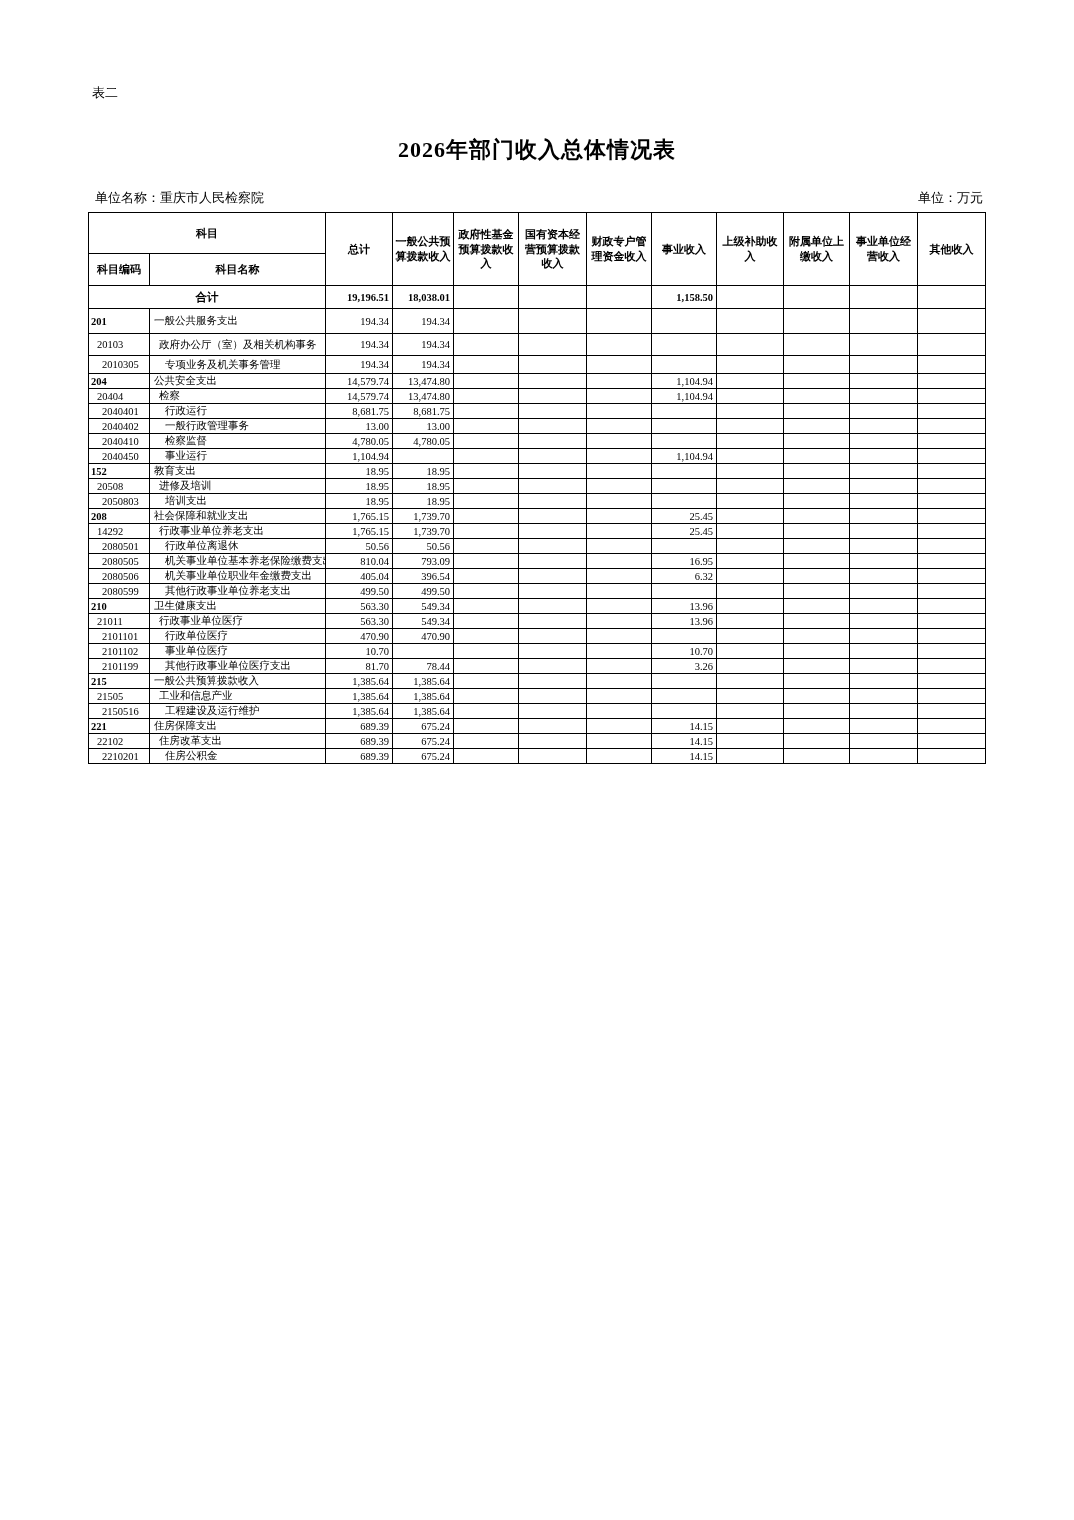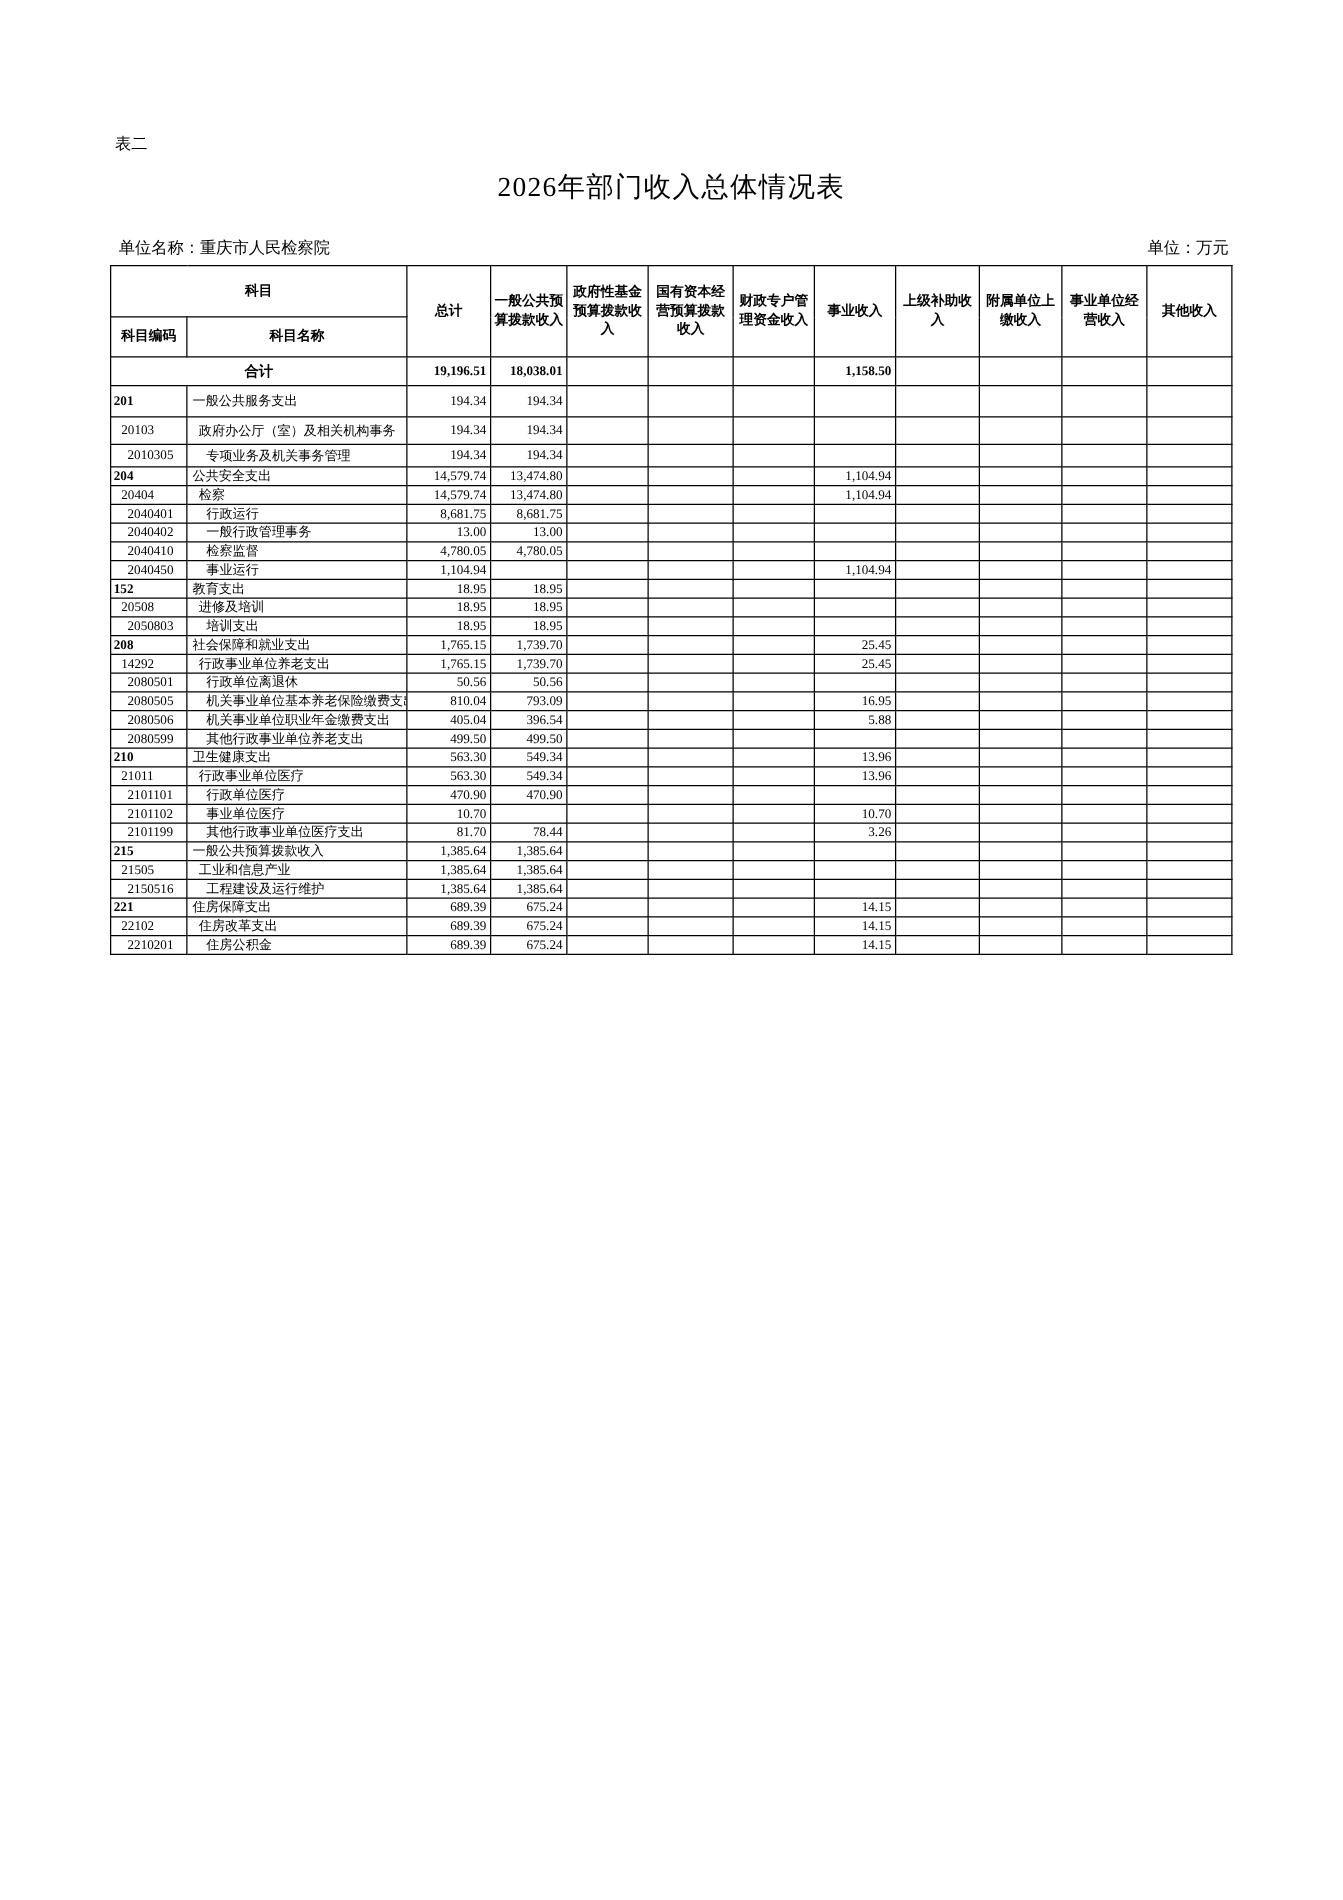--- a/index.html
+++ b/index.html
@@ -3,26 +3,26 @@
 <meta charset="utf-8">
 <style>
   * { margin:0; padding:0; box-sizing:border-box; }
   html,body { background:#ffffff; }
   body {
     width:1074px; height:1520px; position:relative;
     font-family:"Liberation Serif","DejaVu Serif",serif;
     color:#000;
   }
   .corner-label{
-    position:absolute; left:92px; top:106px;
+    position:absolute; left:92px; top:84px;
     font-size:13px;
   }
   .page-title{
     position:absolute; left:0; top:135px; width:1074px;
-    text-align:center; font-size:22px; font-weight:normal; letter-spacing:1px;
+    text-align:center; font-size:22px; font-weight:bold; letter-spacing:1px;
   }
   .meta-row{
     position:absolute; left:95px; top:189px; width:888px;
     display:flex; justify-content:space-between;
     font-size:13px;
   }
   table.budget{
     position:absolute; left:88px; top:212px; width:897px;
     border-collapse:collapse; table-layout:fixed;
   }
@@ -340,21 +340,21 @@
         <td class="num"></td>
       </tr>
       <tr>
         <td class="code l3">2080506</td>
         <td class="name l3">机关事业单位职业年金缴费支出</td>
         <td class="num">405.04</td>
         <td class="num">396.54</td>
         <td class="num"></td>
         <td class="num"></td>
         <td class="num"></td>
-        <td class="num">5.88</td>
+        <td class="num">6.32</td>
         <td class="num"></td>
         <td class="num"></td>
         <td class="num"></td>
         <td class="num"></td>
       </tr>
       <tr>
         <td class="code l3">2080599</td>
         <td class="name l3">其他行政事业单位养老支出</td>
         <td class="num">499.50</td>
         <td class="num">499.50</td>

